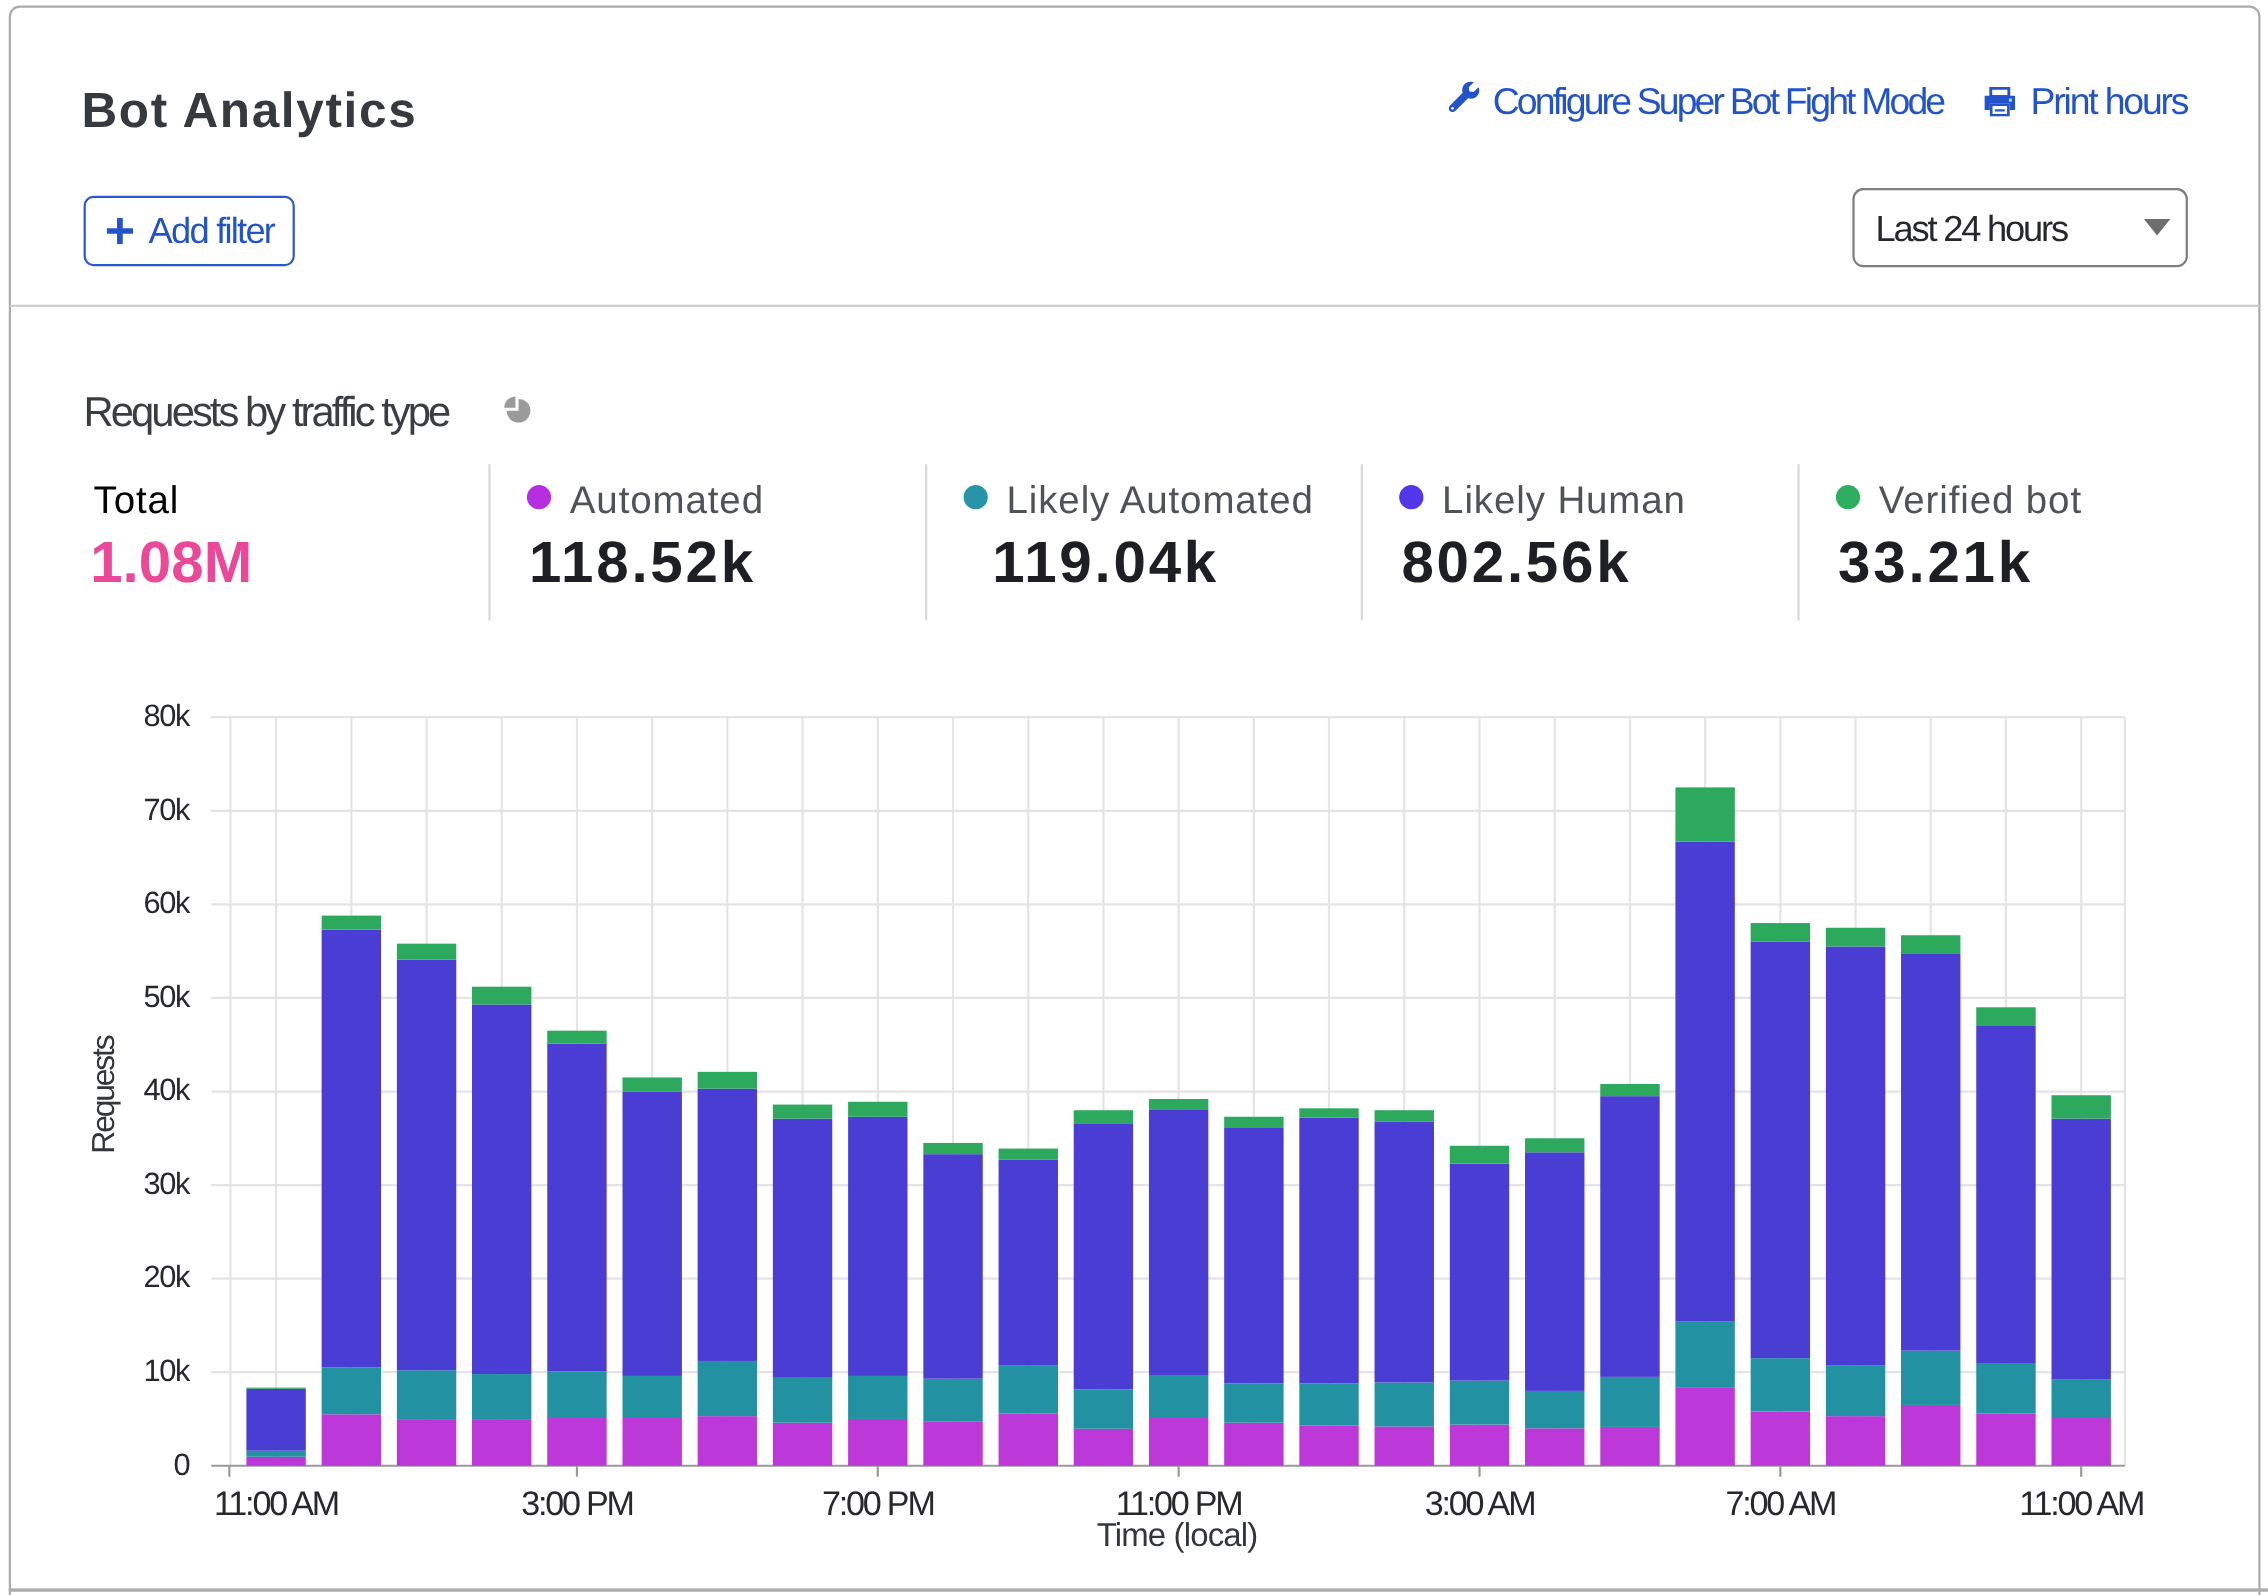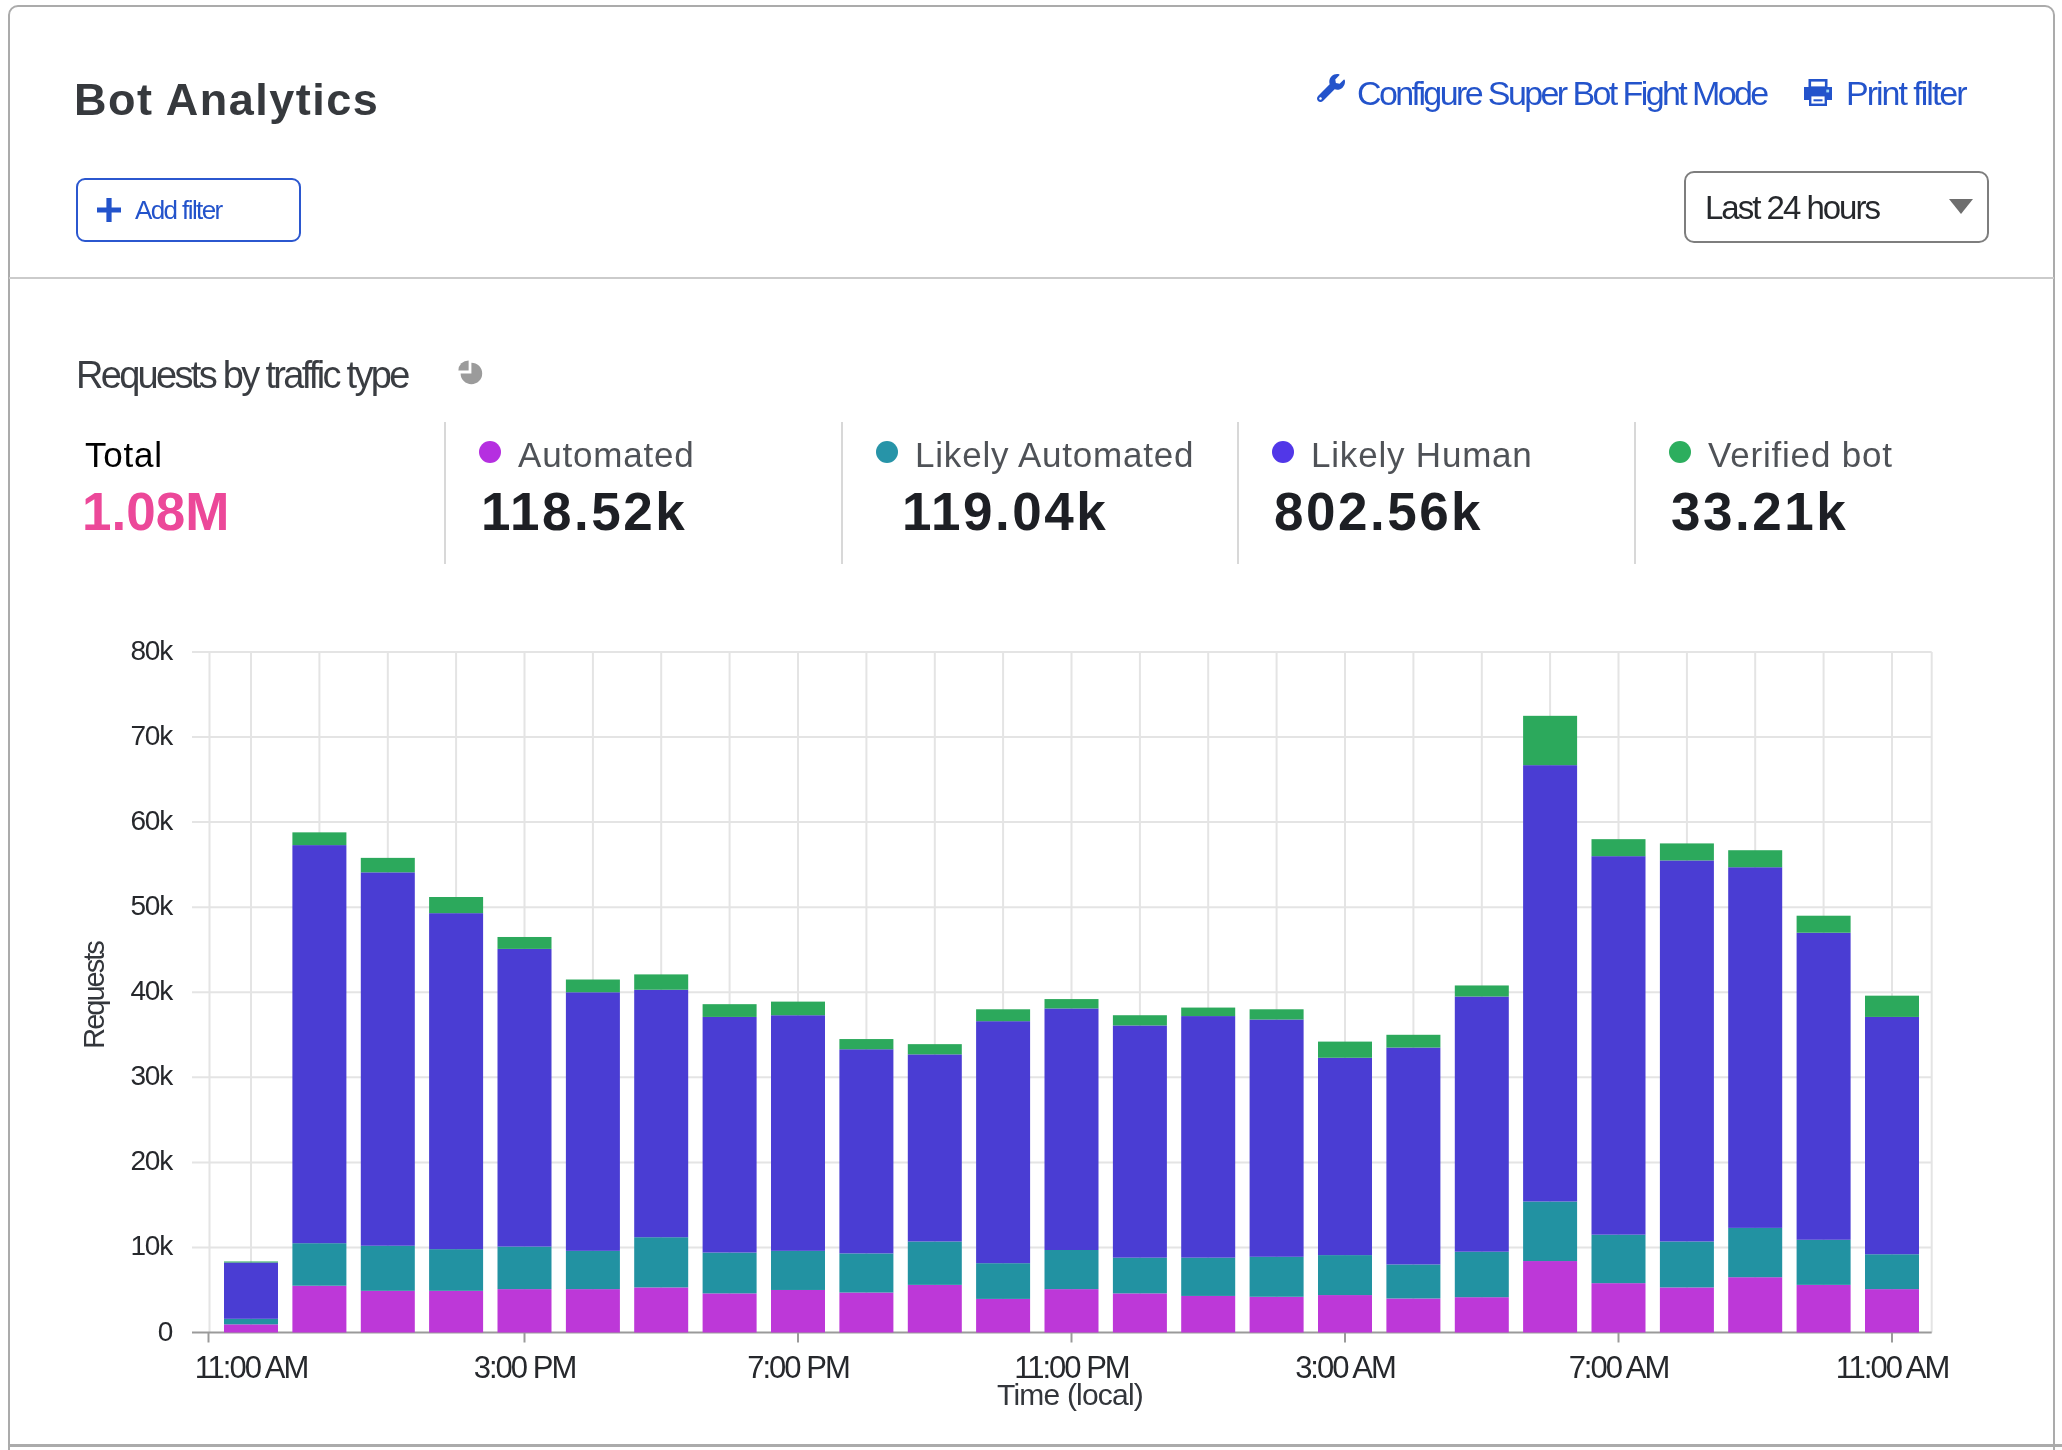--- a/index.html
+++ b/index.html
@@ -18,23 +18,23 @@
     <path fill="#2353cb" d="M507.73 109.1c-2.24-9.03-13.54-12.09-20.12-5.51l-74.36 74.36-67.88-11.31-11.31-67.88 74.36-74.36c6.62-6.62 3.43-17.9-5.66-20.16-47.38-11.74-99.55.91-136.58 37.93-39.64 39.64-50.55 97.1-34.05 147.2L18.74 402.76c-24.99 24.99-24.99 65.51 0 90.5 24.99 24.99 65.51 24.99 90.5 0l213.21-213.21c50.12 16.71 107.47 5.68 147.37-34.22 37.07-37.07 49.7-89.32 37.91-136.73zM64 472c-13.25 0-24-10.75-24-24 0-13.26 10.75-24 24-24s24 10.74 24 24c0 13.25-10.75 24-24 24z"></path>
   </svg>
 <div class="abs" style="left:1357px;top:74px;font-size:34px;letter-spacing:-2.6px;color:#2353cb">Configure Super Bot Fight Mode</div>
 <svg width="28" height="27" viewBox="0 0 28 27" style="position:absolute;left:1804px;top:79px">
     <rect x="5.8" y="1.3" width="16.4" height="7.4" fill="none" stroke="#2353cb" stroke-width="2.6"></rect>
     <path fill="#2353cb" d="M0 8h28v13h-5v-6H5v6H0z"></path>
     <rect x="6.2" y="16.2" width="15.6" height="9.6" fill="none" stroke="#2353cb" stroke-width="2.4"></rect>
     <line x1="9.5" y1="21.3" x2="18.5" y2="21.3" stroke="#2353cb" stroke-width="2"></line>
     <rect x="22.3" y="10.6" width="2.8" height="2.8" fill="#9fd9f6"></rect>
   </svg>
-<div class="abs" style="left:1846px;top:74px;font-size:34px;letter-spacing:-2px;color:#2353cb">Print filter</div>
-
-<div class="abs" style="left:76px;top:178px;width:225px;height:64px;border:2.5px solid #2b57cf;border-radius:9px;color:#2353cb;font-size:26px;letter-spacing:-1.6px;display:flex;align-items:center;padding-left:19px"><svg width="24" height="24" viewBox="0 0 24 24" style="margin-right:14px;flex:none">
+<div class="abs" style="left:1846px;top:74px;font-size:34px;letter-spacing:-2px;color:#2353cb">Print hours</div>
+
+<div class="abs" style="left:76px;top:178px;width:192px;height:64px;border:2.5px solid #2b57cf;border-radius:9px;color:#2353cb;font-size:33px;letter-spacing:-1.6px;display:flex;align-items:center;padding-left:19px"><svg width="24" height="24" viewBox="0 0 24 24" style="margin-right:14px;flex:none">
       <path fill="#2353cb" d="M9.4 0h5.2v9.4H24v5.2h-9.4V24H9.4v-9.4H0V9.4h9.4z"></path>
     </svg>Add filter</div>
 
 <div class="abs" style="left:1684px;top:171px;width:305px;height:72px;border:2px solid #7e7e7e;border-radius:10px"></div>
 <div class="abs" style="left:1705px;top:189px;font-size:33px;letter-spacing:-2px;color:#26282c">Last 24 hours</div>
 <div class="abs" style="left:1949px;top:199px;width:0;height:0;border-left:12px solid transparent;border-right:12px solid transparent;border-top:15px solid #6e6e6e"></div>
 
 <div class="abs" style="left:76px;top:354px;font-size:38px;font-weight:normal;letter-spacing:-2.7px;color:#3a3d42">Requests by traffic type</div>
 <svg width="30" height="30" viewBox="0 0 32 32" style="position:absolute;left:455px;top:357px">
     <path fill="#9b9b9b" d="M17.5 17.5 L17.5 6 A11.5 11.5 0 1 1 6 17.5 Z"></path>

